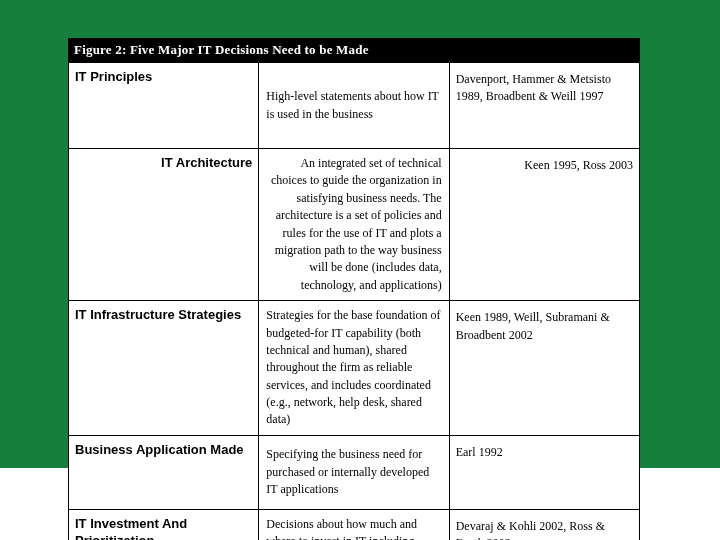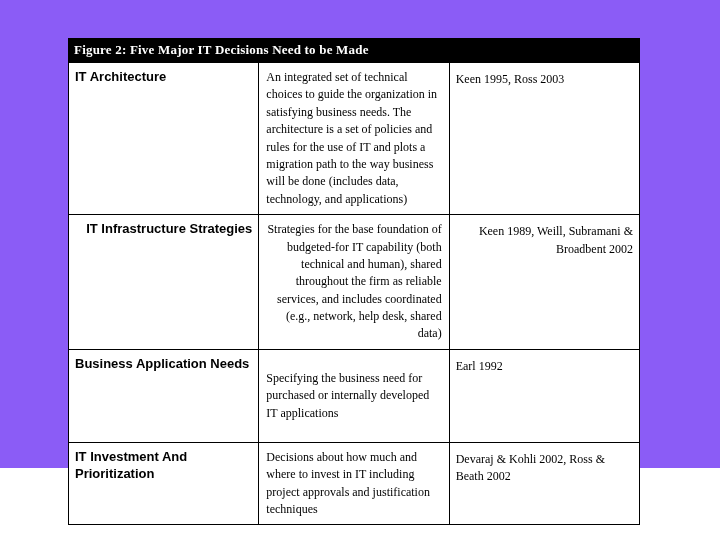--- a/index.html
+++ b/index.html
@@ -5,21 +5,21 @@
   * { margin: 0; padding: 0; box-sizing: border-box; }
   html, body {
     width: 720px; height: 540px;
     background: #ffffff;
     font-family: "Liberation Serif", serif;
     overflow: hidden;
   }
   .slide {
     position: relative;
     width: 720px; height: 468px;
-    background: #8b5cf6;
+    background: #15803d;
   }
   .figure {
     position: absolute;
     left: 68px; top: 38px;
     width: 572px;
   }
   table.decisions {
     border-collapse: collapse;
     width: 572px;
     table-layout: fixed;
@@ -77,31 +77,36 @@
 <div class="slide">
   <div class="figure">
     <table class="decisions">
       <thead>
         <tr>
           <th class="fig-header" colspan="3">Figure 2: Five Major IT Decisions Need to be Made</th>
         </tr>
       </thead>
       <tbody>
         <tr>
+          <td class="label">IT Principles</td>
+          <td class="desc">High-level statements about how IT is used in the business</td>
+          <td class="cite">Davenport, Hammer &amp; Metsisto 1989, Broadbent &amp; Weill 1997</td>
+        </tr>
+        <tr>
           <td class="label">IT Architecture</td>
           <td class="desc">An integrated set of technical choices to guide the organization in satisfying business needs. The architecture is a set of policies and rules for the use of IT and plots a migration path to the way business will be done (includes data, technology, and applications)</td>
           <td class="cite">Keen 1995, Ross 2003</td>
         </tr>
         <tr>
           <td class="label">IT Infrastructure Strategies</td>
           <td class="desc">Strategies for the base foundation of budgeted-for IT capability (both technical and human), shared throughout the firm as reliable services, and includes coordinated (e.g., network, help desk, shared data)</td>
           <td class="cite">Keen 1989, Weill, Subramani &amp; Broadbent 2002</td>
         </tr>
         <tr>
-          <td class="label">Business Application Needs</td>
+          <td class="label">Business Application Made</td>
           <td class="desc">Specifying the business need for purchased or internally developed IT applications</td>
           <td class="cite">Earl 1992</td>
         </tr>
         <tr>
           <td class="label">IT Investment And Prioritization</td>
           <td class="desc">Decisions about how much and where to invest in IT including project approvals and justification techniques</td>
           <td class="cite">Devaraj &amp; Kohli 2002, Ross &amp; Beath 2002</td>
         </tr>
       </tbody>
     </table>

